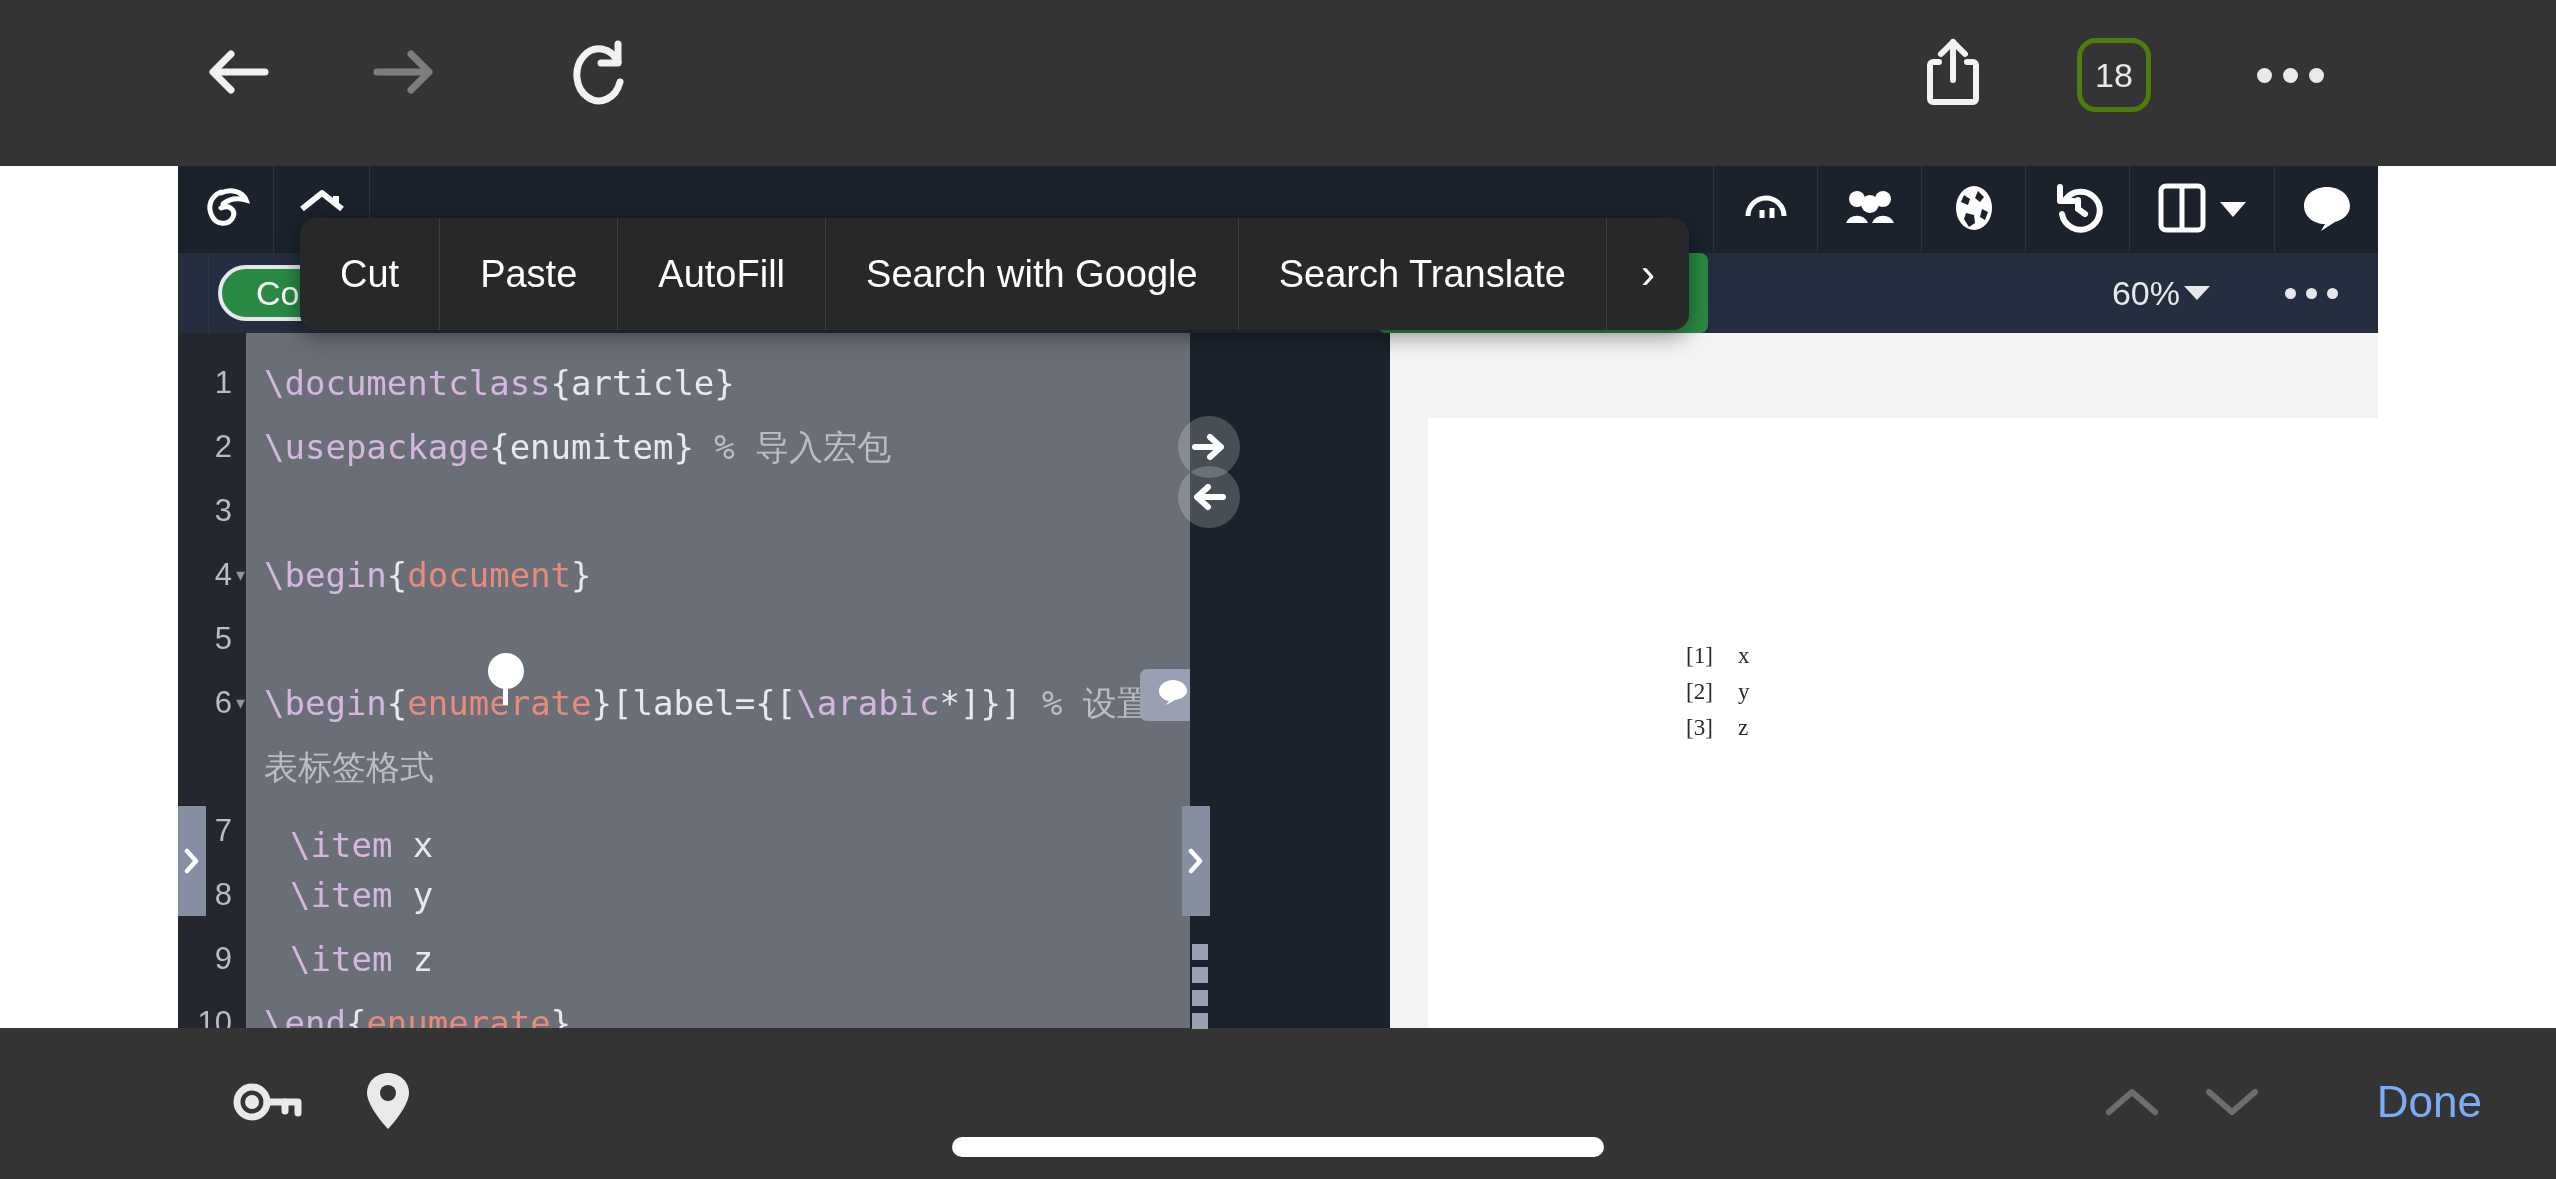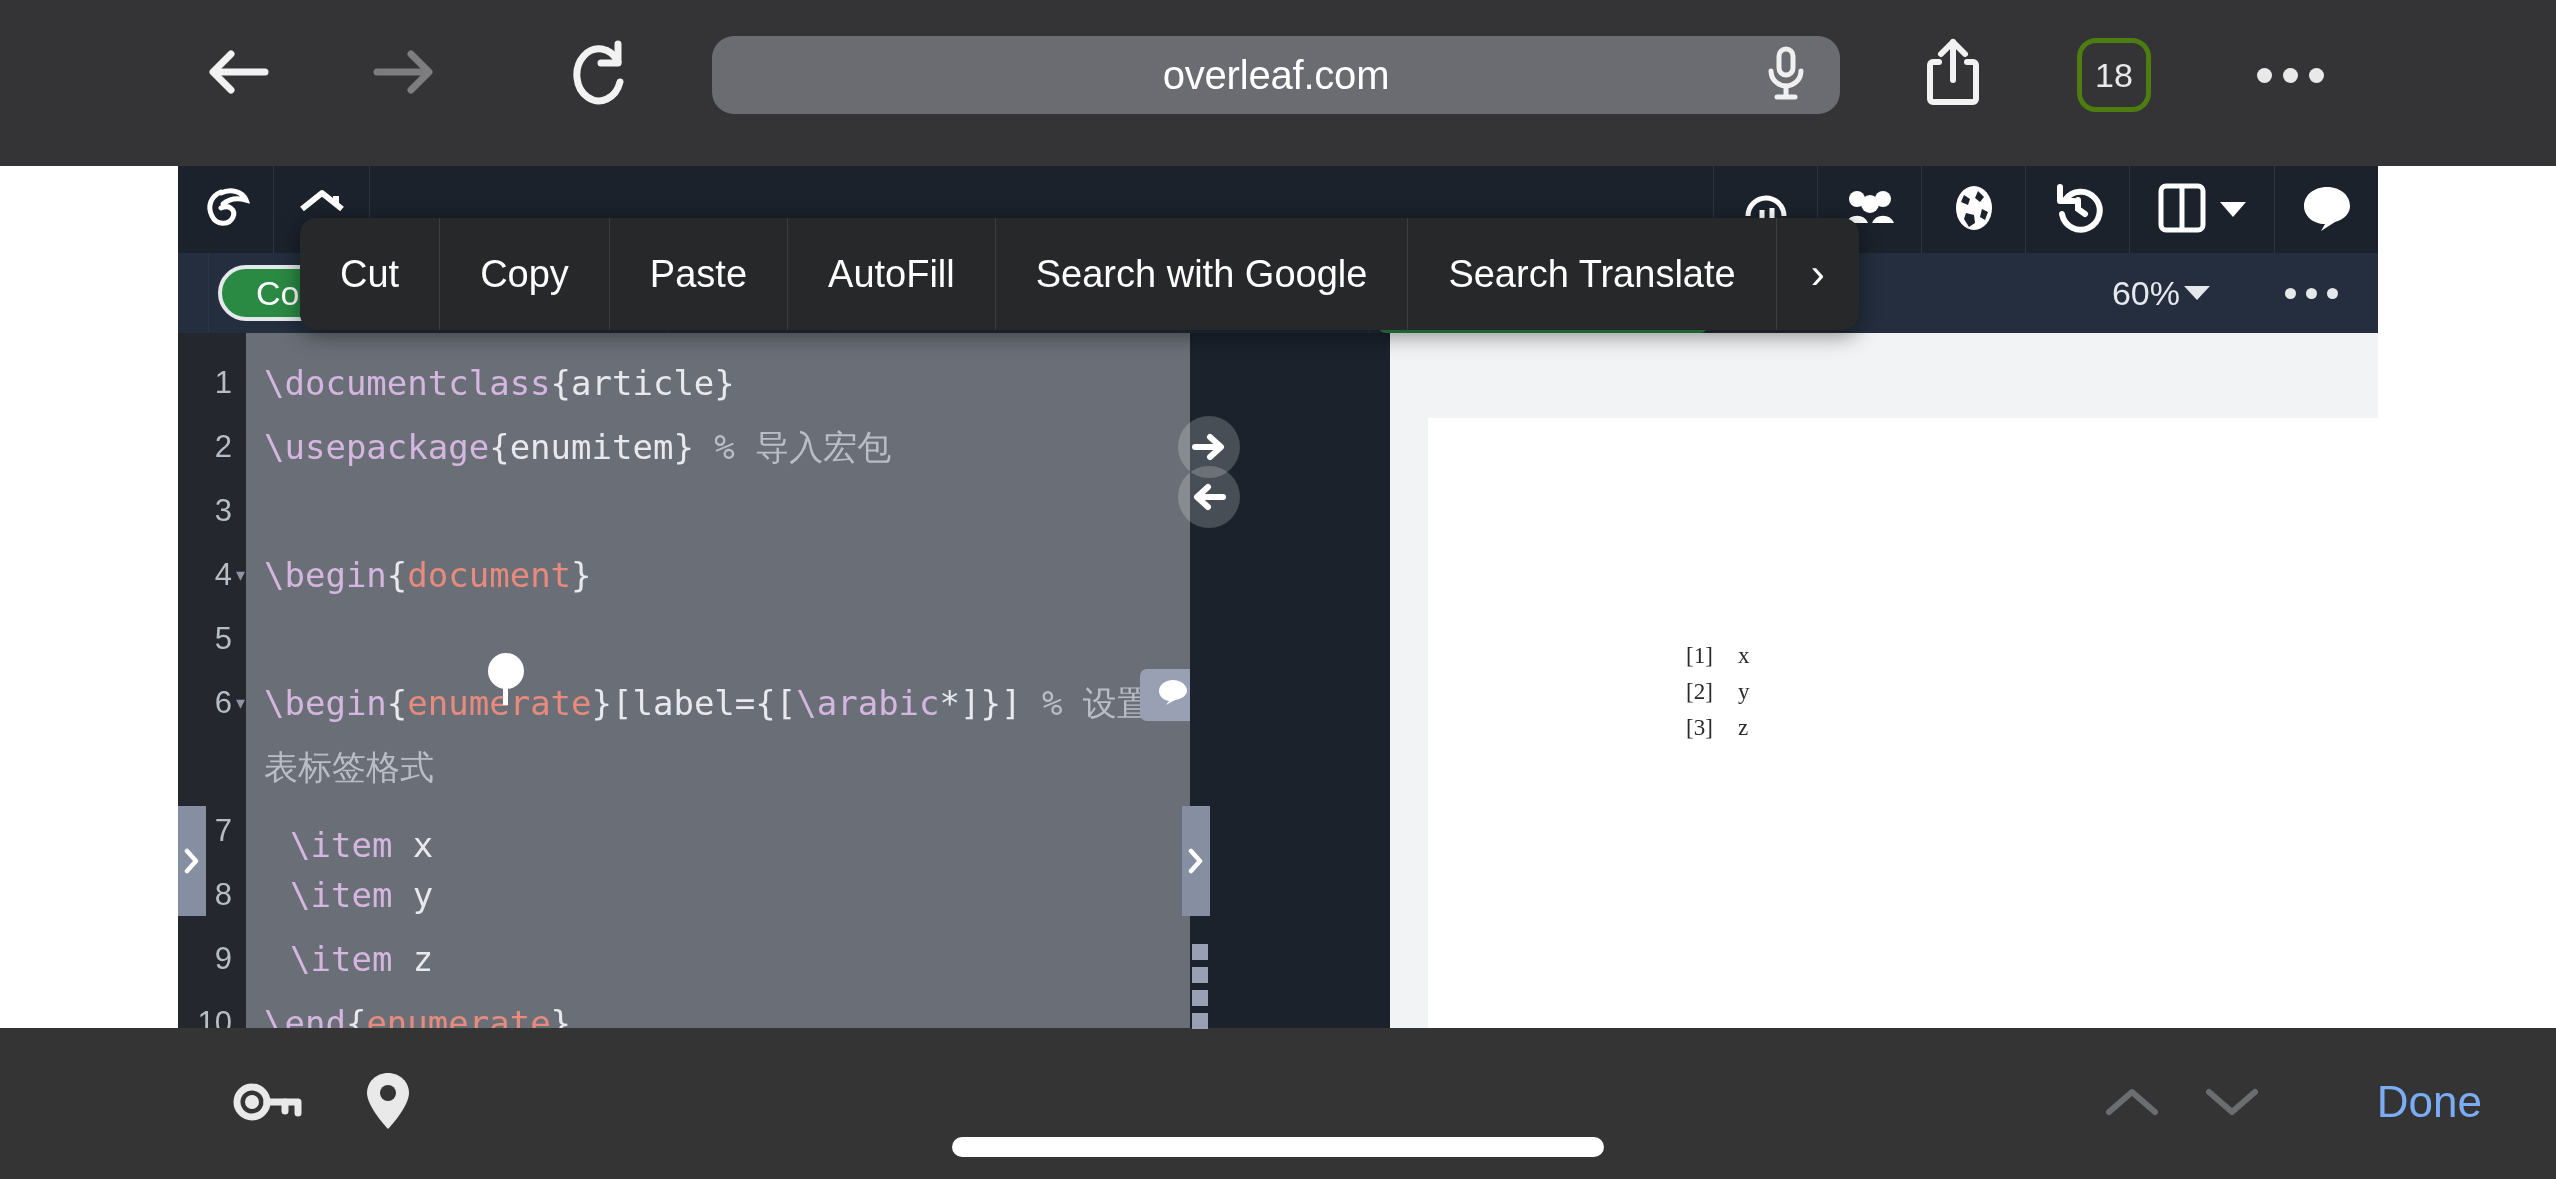--- a/index.html
+++ b/index.html
@@ -242,35 +242,20 @@
       <span>
         <svg width="64" height="68" viewBox="0 0 64 68">
             <g fill="none" stroke="#f2f2f2" stroke-width="7" stroke-linecap="round">
               <path d="M50 24 A22 26 0 1 0 52 44"></path>
               <path d="M50 6 L50 25 L33 25" stroke-linejoin="round"></path>
             </g>
           </svg>
       </span>
     </div>
 
-    <div class="url-pill">
-      <span class="url-text">overleaf.com</span>
-      <span class="mic-btn">
-        <span>
-          <svg width="40" height="56" viewBox="0 0 40 56">
-              <g fill="none" stroke="#f0f0f0" stroke-width="5" stroke-linecap="round">
-                <rect x="13" y="4" width="14" height="26" rx="7"></rect>
-                <path d="M5 26 a15 15 0 0 0 30 0"></path>
-                <path d="M20 41 v9"></path>
-                <path d="M11 52 h18"></path>
-              </g>
-            </svg>
-        </span>
-      </span>
-    </div>
 
     <div class="nav-btn" style="left:1905px;">
       <span>
         <svg width="56" height="72" viewBox="0 0 56 72">
             <g fill="none" stroke="#f2f2f2" stroke-width="6" stroke-linecap="round" stroke-linejoin="round">
               <path d="M28 6 L28 44"></path>
               <path d="M16 18 L28 6 L40 18"></path>
               <path d="M14 26 H8 a3 3 0 0 0 -3 3 V63 a3 3 0 0 0 3 3 H48 a3 3 0 0 0 3 -3 V29 a3 3 0 0 0 -3 -3 H42"></path>
             </g>
           </svg>
@@ -496,21 +481,20 @@
 
   <div class="drag-dots">
     <i></i>
       <i></i>
       <i></i>
       <i></i>
   </div>
 
   <div class="ctx-menu">
     <div class="ctx-item">Cut</div>
-    <div class="ctx-item">Copy</div>
     <div class="ctx-item">Paste</div>
     <div class="ctx-item">AutoFill</div>
     <div class="ctx-item">Search with Google</div>
     <div class="ctx-item">Search Translate</div>
     <div class="ctx-item ctx-more">›</div>
   </div>
 
   <div class="acc-bar">
     <div class="acc-btn" style="left:222px;">
       <span>

